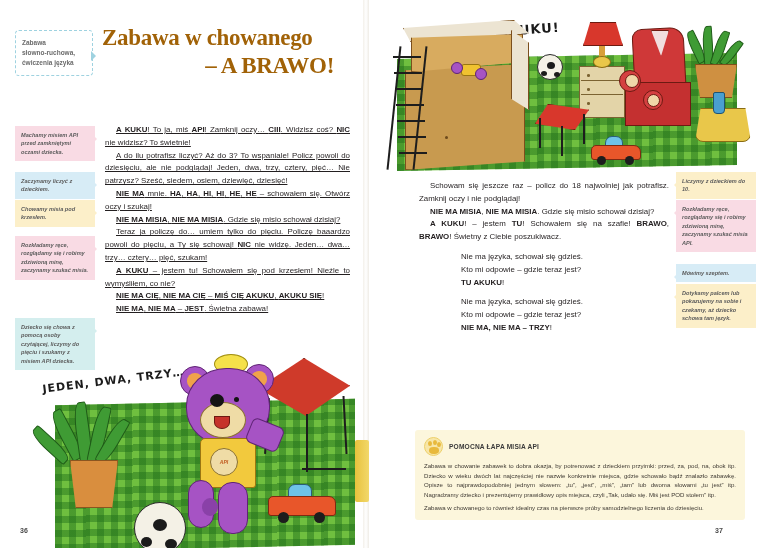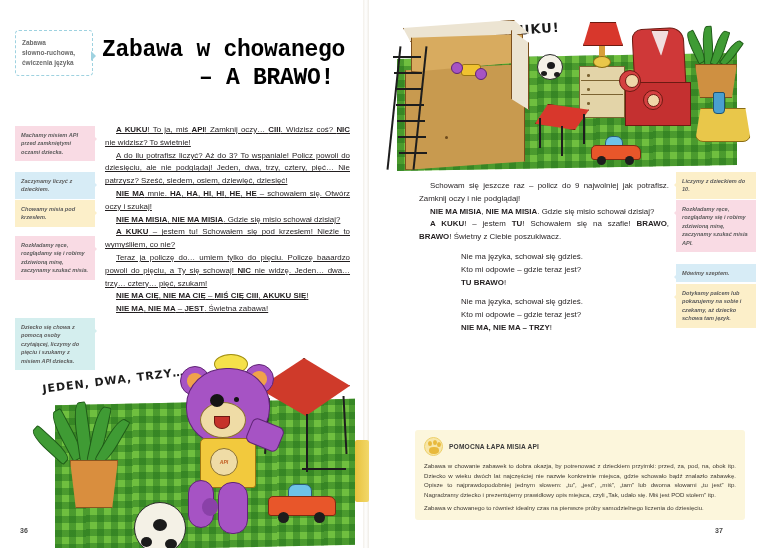--- a/index.html
+++ b/index.html
@@ -34,22 +34,22 @@
     padding:7px 6px; color:#6b6b6b; font-size:6.5px; line-height:1.55;
     font-weight:bold;
   }
   .tag-box:after{
     content:""; position:absolute; right:-9px; top:20px;
     border:5px solid transparent; border-left-color:#9ed2e0;
   }
 
   
   .title {
-    position:absolute; left:102px; top:36px; width:250px;
-    color:#000000; font-family:Liberation Mono, monospace; font-weight:bold;
+    position:absolute; left:102px; top:24px; width:250px;
+    color:#a16207; font-family:Liberation Serif, serif; font-weight:bold;
     font-size:23px; line-height:1.22; letter-spacing:-0.3px;
   }
   .title .l2 { display:block; text-align:right; padding-right:18px; }
 
   
   .note {
     position:absolute; width:80px; padding:5px 6px;
     font-size:5.6px; line-height:1.5; font-style:italic; color:#5c5c5c;
     font-weight:bold;
   }
@@ -189,23 +189,23 @@
     <div class="note pink" style="left:15px; top:236px;">
       <span>Rozkładamy ręce, rozglądamy się i robimy zdziwioną minę, zaczynamy szukać misia.</span></div>
     <div class="note mint" style="left:15px; top:318px;">
       <span>Dziecko się chowa z pomocą osoby czytającej, liczymy do pięciu i szukamy z misiem API dziecka.</span></div>
 
     <div class="body-col" id="left-body" style="left:105px; top:124px; width:245px;text-decoration:underline;">
         <p><b>A KUKU</b>! To ja, miś <b>API</b>! Zamknij oczy… <b>CIII</b>. Widzisz coś? <b>NIC</b> nie widzisz? To świetnie!</p>
         <p>A do ilu potrafisz liczyć? Aż do 3? To wspaniale! Policz powoli do dziesięciu, ale nie podglądaj! Jeden, dwa, trzy, cztery, pięć… Nie patrzysz? Sześć, siedem, osiem, dziewięć, dziesięć!</p>
         <p><b>NIE MA</b> mnie. <b>HA</b>, <b>HA</b>, <b>HI</b>, <b>HI</b>, <b>HE</b>, <b>HE</b> – schowałem się. Otwórz oczy i szukaj!</p>
         <p><b>NIE MA MISIA</b>, <b>NIE MA MISIA</b>. Gdzie się misio schował dzisiaj?</p>
+        <p>Teraz ja policzę do… umiem tylko do pięciu. Policzę baaardzo powoli do pięciu, a Ty się schowaj! <b>NIC</b> nie widzę. Jeden… dwa… trzy… cztery… pięć, szukam!</p>
         <p><b>A KUKU</b> – jestem tu! Schowałem się pod krzesłem! Nieźle to wymyśliłem, co nie?</p>
-        <p>Teraz ja policzę do… umiem tylko do pięciu. Policzę baaardzo powoli do pięciu, a Ty się schowaj! <b>NIC</b> nie widzę. Jeden… dwa… trzy… cztery… pięć, szukam!</p>
-        <p><b>NIE MA CIĘ</b>, <b>NIE MA CIĘ</b> – <b>MIŚ CIĘ CIII</b>, <b>AKUKU SIĘ</b>!</p>
+        <p><b>NIE MA CIĘ</b>, <b>NIE MA CIĘ</b> – <b>MIŚ CIĘ AKUKU</b>, <b>AKUKU SIĘ</b>!</p>
         <p><b>NIE MA</b>, <b>NIE MA</b> – <b>JEST</b>. Świetna zabawa!</p>
       </div>
 
     <div class="illus" style="left:0; top:352px; width:366px; height:196px;">
 
       <div class="rug" style="left:55px; top:50px; width:300px; height:146px; transform:skewY(-1.2deg);"></div>
 
       <div class="handtext" style="left:42px; top:22px; font-size:11px;">JEDEN, DWA, TRZY…</div>
 
       <div>
@@ -366,27 +366,27 @@
     <div class="note cream rnote" style="left:307px; top:172px;">
       <span>Liczymy z dzieckiem do 10.</span></div>
     <div class="note pink rnote" style="left:307px; top:200px;">
       <span>Rozkładamy ręce, rozglądamy się i robimy zdziwioną minę, zaczynamy szukać misia API.</span></div>
     <div class="note blue rnote" style="left:307px; top:264px;">
       <span>Mówimy szeptem.</span></div>
     <div class="note cream rnote" style="left:307px; top:284px;">
       <span>Dotykamy palcem lub pokazujemy na sobie i czekamy, aż dziecko schowa tam język.</span></div>
 
     <div class="body-col" id="right-body" style="left:50px; top:180px; width:250px;">
-        <p>Schowam się jeszcze raz – policz do 9 najwolniej jak potrafisz. Zamknij oczy i nie podglądaj!</p>
+        <p>Schowam się jeszcze raz – policz do 18 najwolniej jak potrafisz. Zamknij oczy i nie podglądaj!</p>
         <p><b>NIE MA MISIA</b>, <b>NIE MA MISIA</b>. Gdzie się misio schował dzisiaj?</p>
         <p><b>A KUKU</b>! – jestem <b>TU</b>! Schowałem się na szafie! <b>BRAWO</b>, <b>BRAWO</b>! Świetny z Ciebie poszukiwacz.</p>
         <div class="rhyme">
           <div>Nie ma języka, schował się gdzieś.</div>
           <div>Kto mi odpowie – gdzie teraz jest?</div>
-          <div><b>TU BRAWO</b>!</div>
+          <div><b>TU AKUKU</b>!</div>
         </div>
         <div class="rhyme">
           <div>Nie ma języka, schował się gdzieś.</div>
           <div>Kto mi odpowie – gdzie teraz jest?</div>
           <div><b>NIE MA, NIE MA – TRZY</b>!</div>
         </div>
       </div>
 
     <div class="pagenum" style="left:346px; top:527px;">37</div>
   </div>

